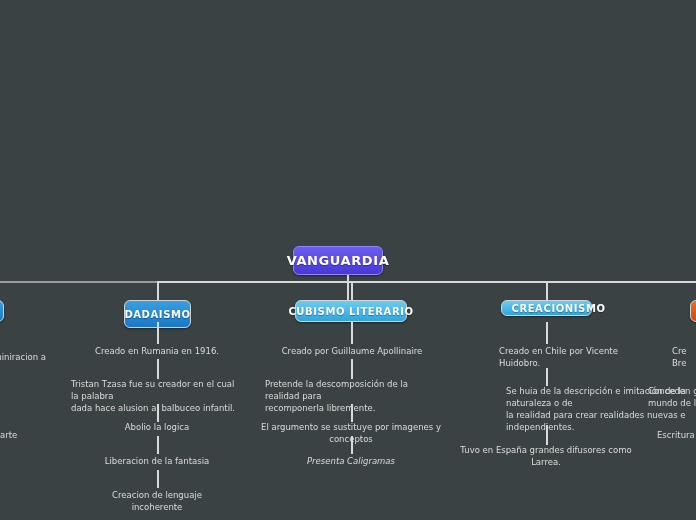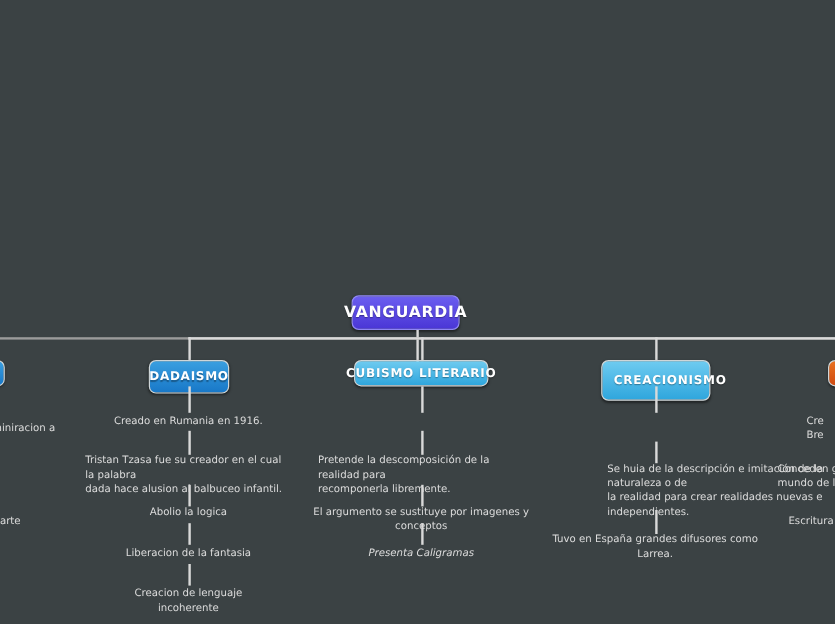--- a/index.html
+++ b/index.html
@@ -127,36 +127,39 @@
   <div class="leaf center" style="left:97px; top:455px; width:120px;">Liberacion de la fantasia</div>
 
   <div class="vline" style="left:157px; top:470px; height:18px;"></div>
   <div class="leaf center" style="left:87px; top:489px; width:140px;">Creacion de lenguaje incoherente</div>
 
   <div class="node node-l1-light" style="left:295px; top:300px; width:112px; height:22px;">
     <span>CUBISMO LITERARIO</span>
   </div>
 
   <div class="vline" style="left:351px; top:322px; height:22px;"></div>
+  <div class="leaf center" style="left:266px; top:345px; width:172px;">Creado por Guillaume Apollinaire</div>
 
   <div class="vline" style="left:351px; top:359px; height:20px;"></div>
   <div class="leaf left" style="left:265px; top:378px; width:180px;">Pretende la descomposición de la realidad para
 recomponerla libremente.</div>
 
   <div class="vline" style="left:351px; top:404px; height:18px;"></div>
   <div class="leaf center" style="left:256px; top:421px; width:190px;">El argumento se sustituye por imagenes y conceptos</div>
 
   <div class="vline" style="left:351px; top:436px; height:18px;"></div>
   <div class="leaf center" style="left:291px; top:455px; width:120px;font-style:italic;">Presenta Caligramas</div>
 
-  <div class="node node-l1-light" style="left:501px; top:300px; width:91px; height:34px;padding-left:24px;">
+  <div class="node node-l1-light" style="left:501px; top:300px; width:91px; height:16px;padding-left:24px;">
     <span>CREACIONISMO</span>
   </div>
 
   <div class="vline" style="left:546px; top:322px; height:22px;"></div>
+  <div class="leaf left" style="left:499px; top:345px; width:120px;">Creado en Chile por  Vicente
+Huidobro.</div>
 
   <div class="vline" style="left:546px; top:368px; height:18px;"></div>
   <div class="leaf left" style="left:458px; top:385px; width:190px;margin-left:48px;">Se huia de la descripción e imitación de la naturaleza o de
  la realidad para crear realidades nuevas e
 independientes.</div>
 
   <div class="vline" style="left:546px; top:425px; height:20px;"></div>
   <div class="leaf center" style="left:456px; top:444px; width:180px;">Tuvo en España grandes difusores como Larrea.</div>
 
   <div class="node node-l1-orange" style="left:690px; top:300px; width:30px; height:22px;">

